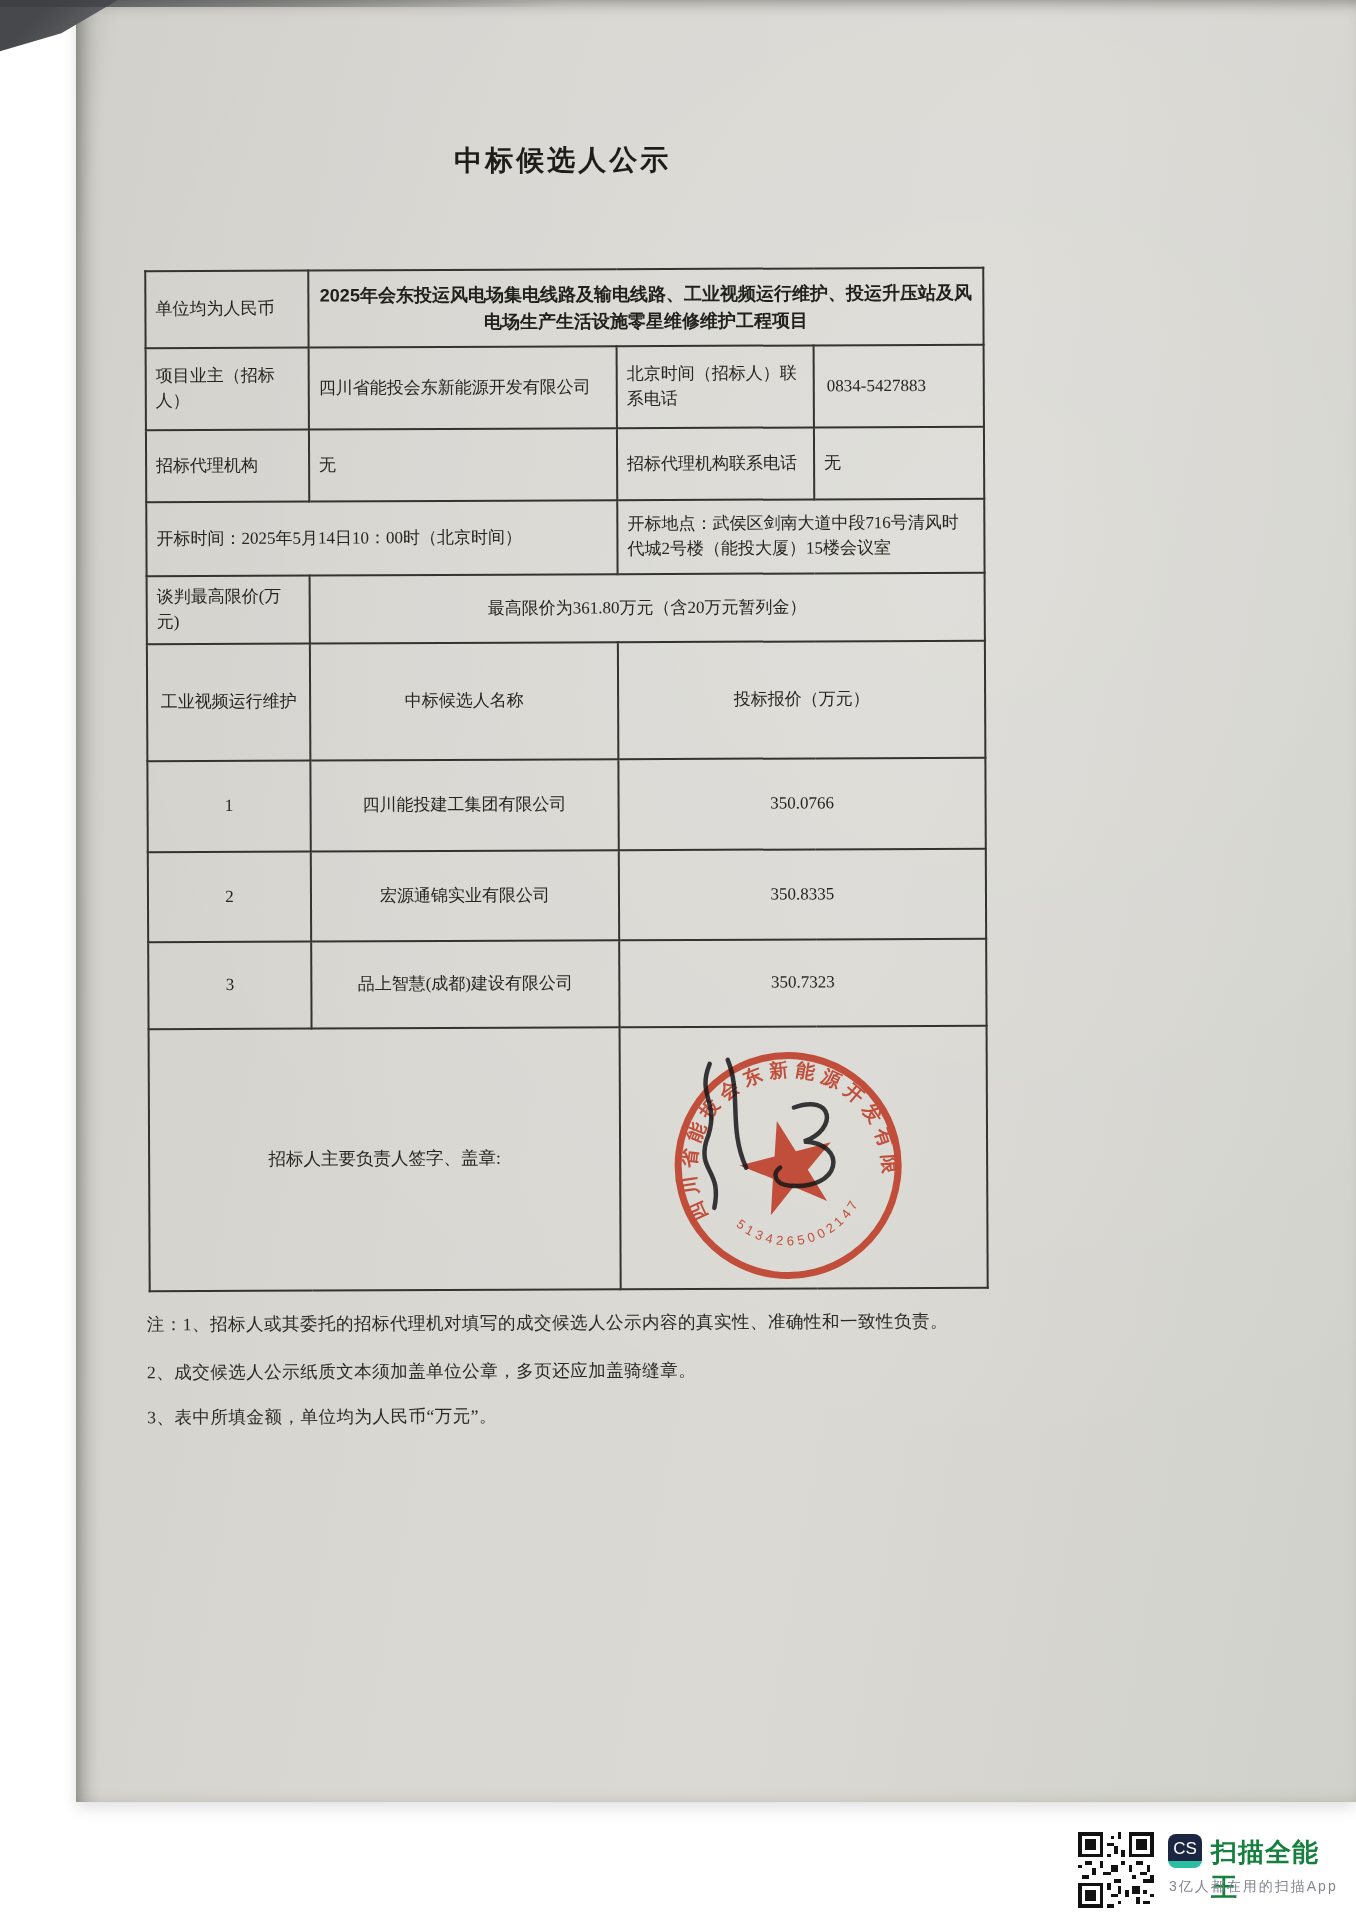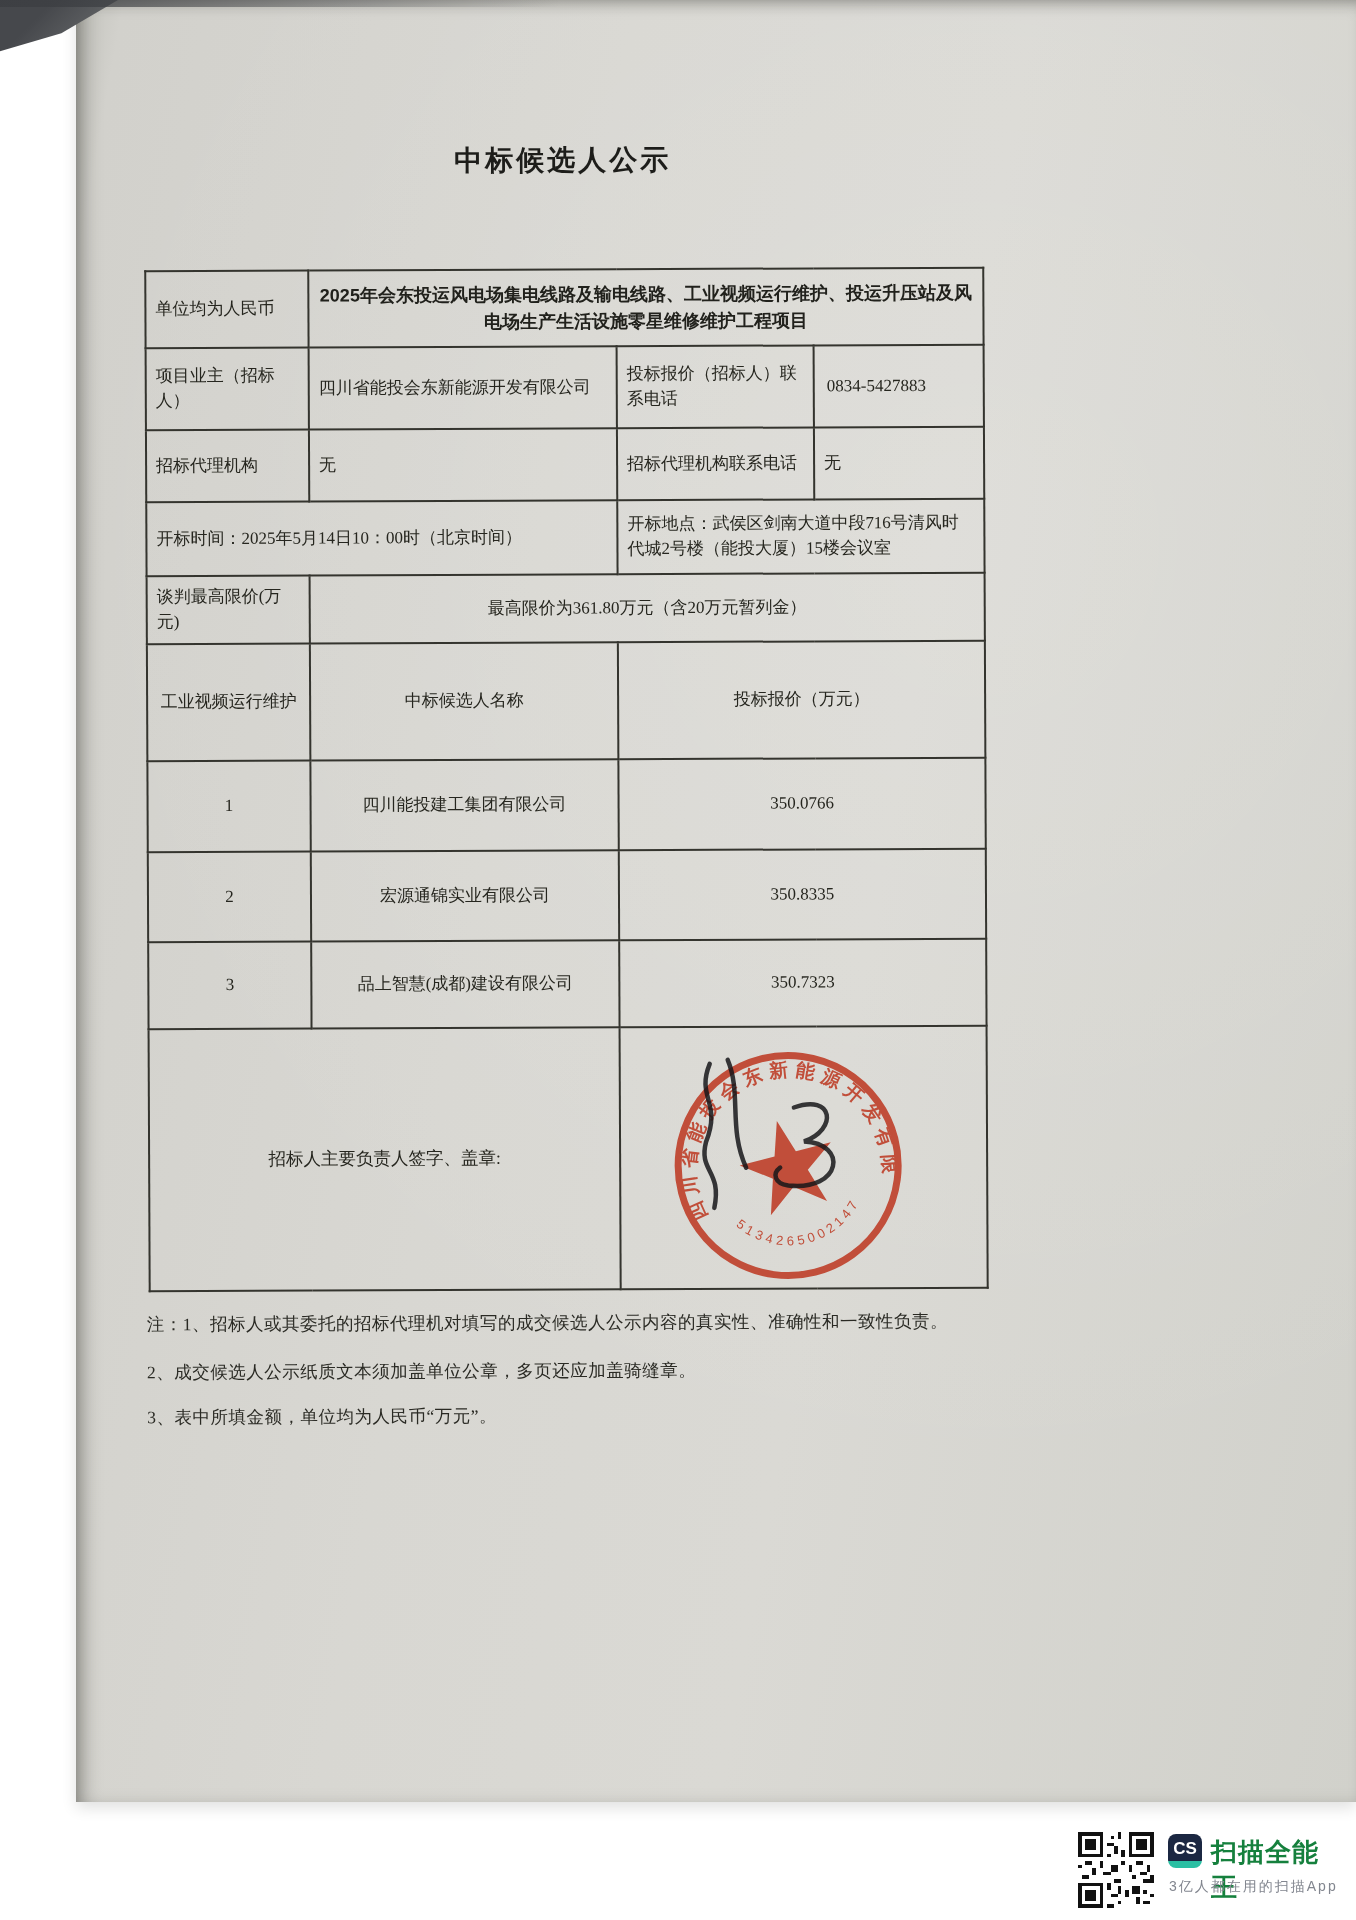--- a/index.html
+++ b/index.html
@@ -71,21 +71,21 @@
   .note2 { top:1358px; }
   .note3 { top:1403px; }
 
   
   .wm { position:absolute; left:1078px; top:1830px; width:260px; height:82px;
         font-family:"Liberation Sans","DejaVu Sans",sans-serif; }
   .wm-qr { position:absolute; left:0; top:2px; width:76px; height:76px; }
   .wm-logo {
     position:absolute; left:90px; top:4px; width:34px; height:34px; border-radius:8px;
     background:linear-gradient(#1b2742 0 80%, #2abfa3 80% 100%);
-    color:#ffffff; font-weight:700; font-size:17px;
+    color:#ffffff; font-weight:400; font-size:17px;
     display:flex; align-items:center; justify-content:center; padding-bottom:5px;
   }
   .wm-name {
     position:absolute; left:133px; top:5px;
     font-size:26px; font-weight:700; color:#15803d; letter-spacing:1px;
   }
   .wm-tag {
     position:absolute; left:91px; top:48px;
     font-size:14px; color:#82868f; letter-spacing:2px;text-align:center;
   }
@@ -111,21 +111,21 @@
 
     <tbody>
         <tr style="height:77px">
       <td class="lbl">单位均为人民币</td>
       <td colspan="3" class="bold-val">2025年会东投运风电场集电线路及输电线路、工业视频运行维护、投运升压站及风电场生产生活设施零星维修维护工程项目</td>
     </tr>
 
     <tr style="height:82px">
       <td class="lbl">项目业主（招标人）</td>
       <td class="lbl">四川省能投会东新能源开发有限公司</td>
-      <td class="lbl">投标报价（招标人）联系电话</td>
+      <td class="lbl">北京时间（招标人）联系电话</td>
       <td class="lbl" style="padding-left:12px">0834-5427883</td>
     </tr>
 
     <tr style="height:72px">
       <td class="lbl">招标代理机构</td>
       <td class="lbl">无</td>
       <td class="lbl">招标代理机构联系电话</td>
       <td class="lbl">无</td>
     </tr>
 

